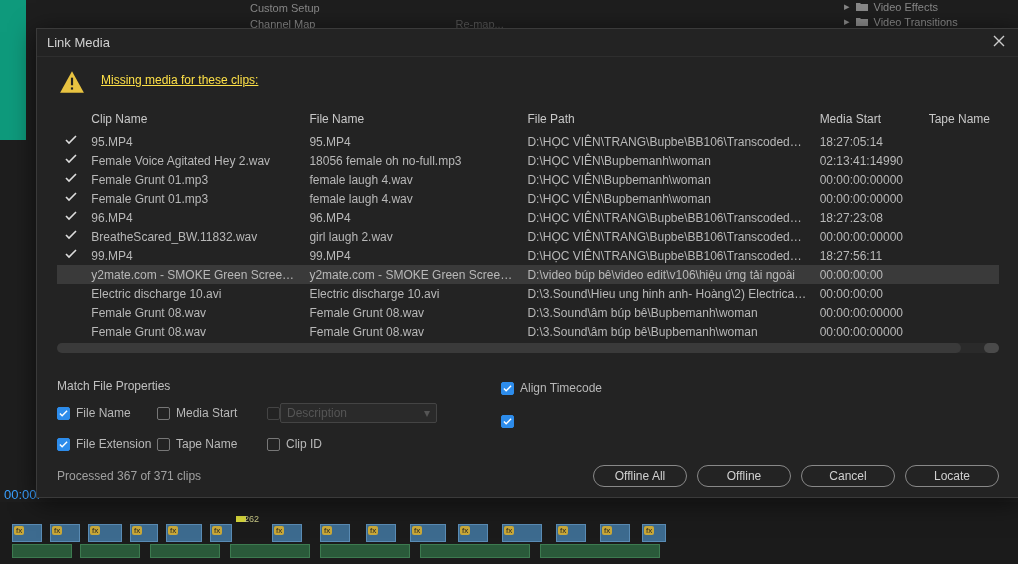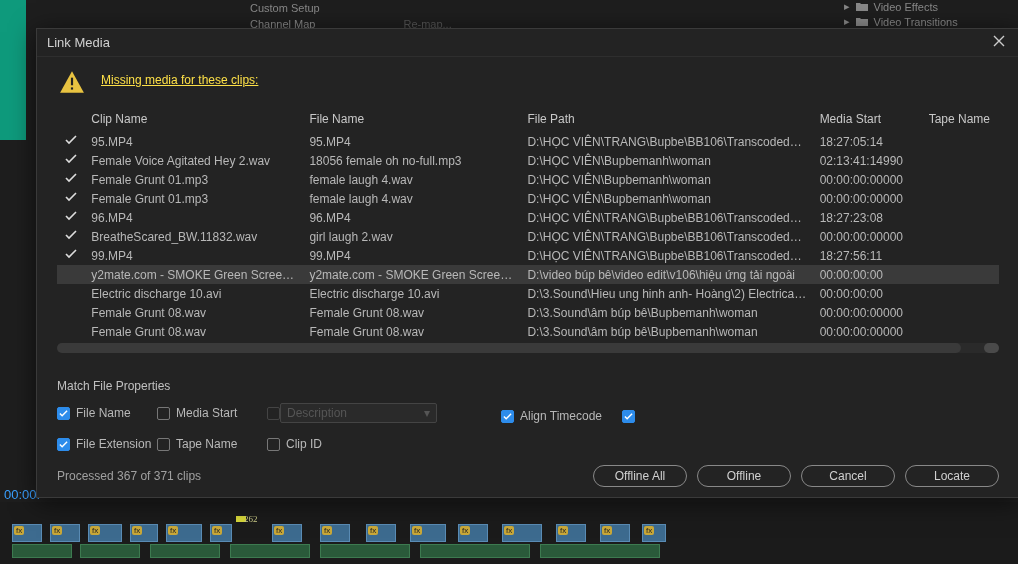--- a/index.html
+++ b/index.html
@@ -78,21 +78,21 @@
 .match-props { flex:0 0 420px; }
 .match-title { color:#c0c0c0; margin-bottom:10px; }
 .check-grid { display:grid; grid-template-columns: 100px 110px 170px; row-gap:14px; align-items:center; }
 .chk { display:flex; align-items:center; gap:6px; }
 .chk .box { width:13px; height:13px; border:1px solid #777; border-radius:2px; display:flex; align-items:center; justify-content:center; background:#232323; }
 .chk.checked .box { background:#2d8ceb; border-color:#2d8ceb; }
 .chk.checked .box svg { width:9px; height:9px; }
 .chk.disabled { color:#555; }
 .chk.disabled .box { border-color:#444; }
 .sel { border:1px solid #444; background:#2a2a2a; color:#555; height:20px; width:160px; padding:0 6px; display:flex; align-items:center; justify-content:space-between; border-radius:2px; }
-.right-checks { flex:1; display:flex; flex-direction:row; gap:20px; padding-top:2px; }
+.right-checks { flex:1; display:flex; flex-direction:column; gap:20px; padding-top:2px; }
 .right-checks .row2 { display:flex; gap:56px; }
 .footer { display:flex; justify-content:space-between; align-items:center; margin-top:14px; }
 .proc { color:#a0a0a0; }
 .btns { display:flex; gap:10px; }
 .btn { width:94px; height:22px; border:1px solid #888; border-radius:11px; background:transparent; color:#d0d0d0; font-size:12px; cursor:pointer; display:flex; align-items:center; justify-content:center; }
 .timeline-bg {
   position:absolute; left:0; bottom:0; width:100%; height:62px;
   background: linear-gradient(#1b1b1b,#1b1b1b);
 }
 .tl-time { position:absolute; left:4px; bottom:62px; color:#3aa0ff; font-size:13px; }
@@ -107,21 +107,21 @@
 <body>
 
 <div class="bg-app">
   <div class="bg-left-green"></div>
   <div class="bg-top-panel">
     <div class="row">
       <span>Custom Setup</span>
     </div>
     <div class="row">
       <span>Channel Map</span>
-      <span style="margin-left:48px; color:#555;">Re-map...</span>
+      <span style="margin-left:100px; color:#555;">Re-map...</span>
     </div>
   </div>
   <div class="bg-side-right">
     <div class="item">
       <span>▸</span>
       <svg class="folder-icon" viewBox="0 0 12 10">
           <path fill="#888" d="M0 1h4l1 1h7v7H0z"></path>
         </svg>
       <span>Video Effects</span>
     </div>
@@ -159,21 +159,21 @@
       <div class="clip" style="left:130px; width:28px; top:10px;">
           <span class="fx">fx</span>
         </div>
       <div class="clip" style="left:166px; width:36px; top:10px;">
           <span class="fx">fx</span>
         </div>
       <div class="clip" style="left:210px; width:22px; top:10px;">
           <span class="fx">fx</span>
         </div>
       <div class="marker-y" style="left:236px; top:2px;"></div>
-      <span style="position:absolute; left:244px; top:0; font-size:9px; color:#cc8;font-family:Liberation Serif, serif;">262</span>
+      <span style="position:absolute; left:244px; top:0; font-size:9px; color:#cc8;">262</span>
       <div class="clip" style="left:272px; width:30px; top:10px;">
           <span class="fx">fx</span>
         </div>
       <div class="clip" style="left:320px; width:30px; top:10px;">
           <span class="fx">fx</span>
         </div>
       <div class="clip" style="left:366px; width:30px; top:10px;">
           <span class="fx">fx</span>
         </div>
       <div class="clip" style="left:410px; width:36px; top:10px;">

